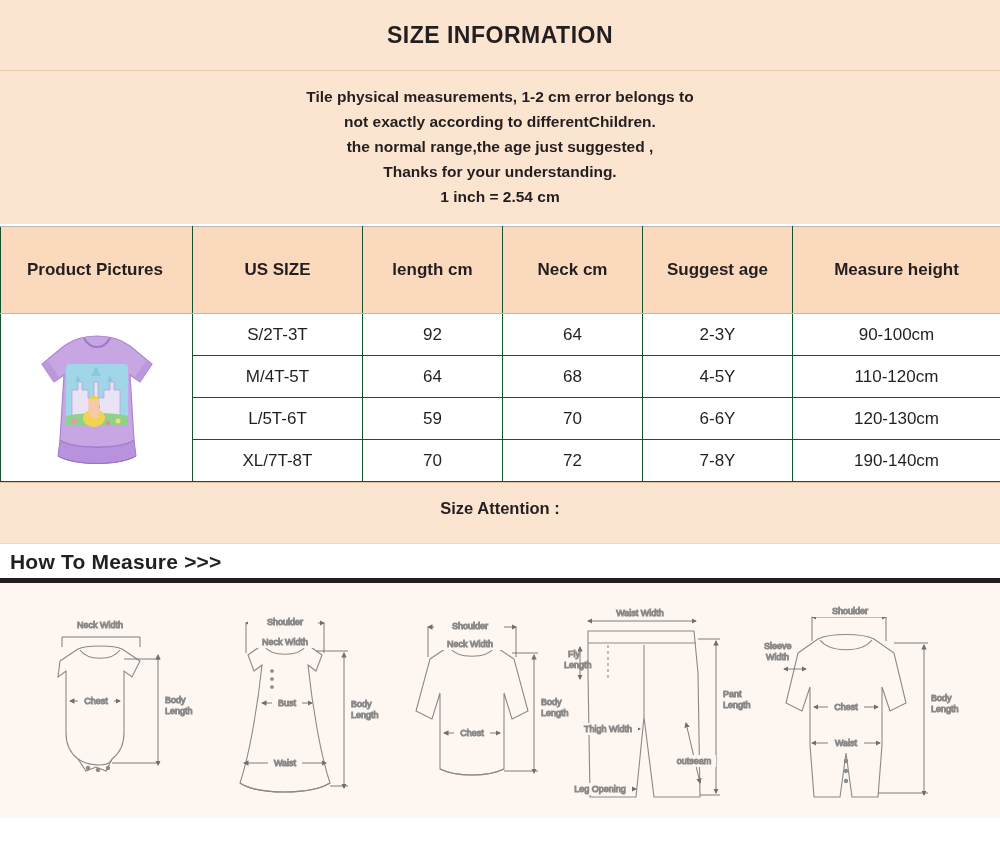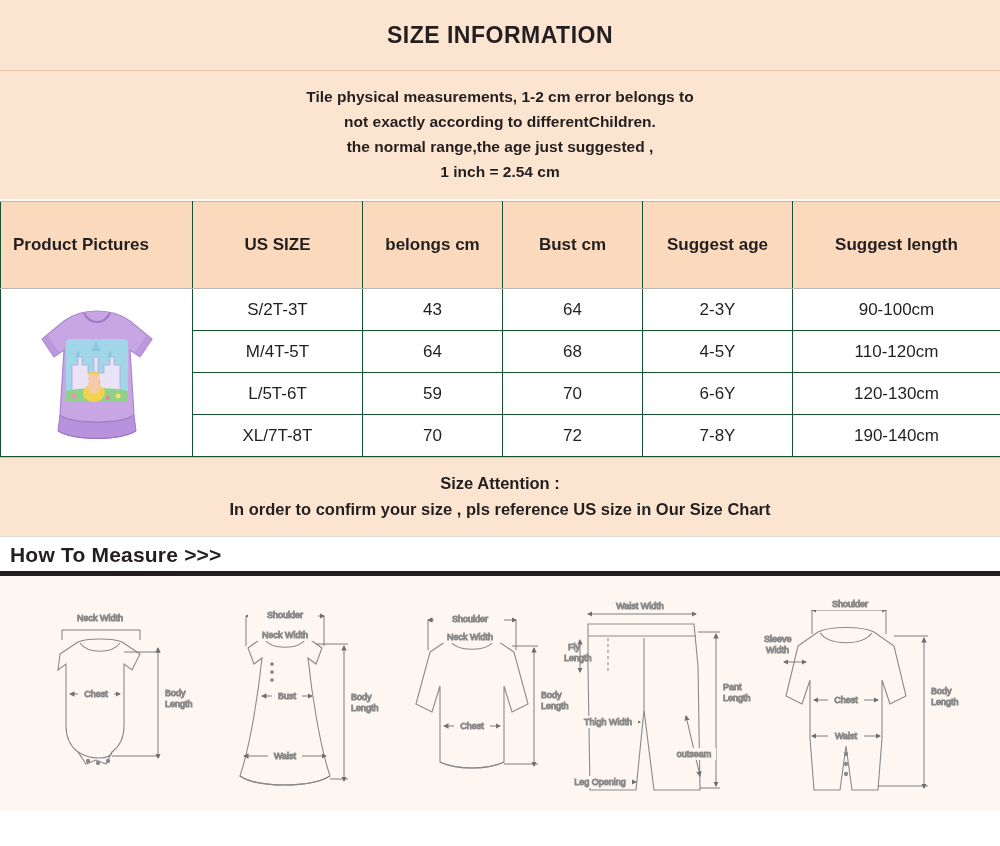--- a/index.html
+++ b/index.html
@@ -66,21 +66,21 @@
     background: #fbd9bd;
     font-size: 17px;
     font-weight: bold;
     height: 84px;
     color: #231f20;
     border-top: 1px solid #b9b9b9;
     border-bottom: 1px solid #b9b9b9;
   }
   .size-table thead th.first-col {
     text-align: left;
-    padding-left: 12px;
+    padding-left: 26px;
   }
   .size-table tbody td {
     font-size: 17px;
     height: 39px;
     background: #ffffff;
     color: #231f20;
   }
   .col-pic    { width: 192px; }
   .col-us     { width: 170px; }
   .col-length { width: 140px; }
@@ -98,21 +98,21 @@
     height: 156px;
     position: relative;
     display: block;
     margin: 0 auto;
   }
 
   
   .attention-band {
     background: #fce5d0;
     text-align: center;
-    padding: 12px 0 14px 0;
+    padding: 12px 0 22px 0;
     border-top: 1px solid #e0c0a2;
   }
   .attention-line {
     font-size: 16.5px;
     font-weight: bold;
     line-height: 26px;
     color: #231f20;
   }
 
   
@@ -147,40 +147,41 @@
 <div class="page">
 
   <div class="header-band">
     <div class="header-title">SIZE INFORMATION</div>
   </div>
 
   <div class="note-band">
     <div class="note-line">Tile physical measurements, 1-2 cm error belongs to</div>
     <div class="note-line">not exactly according to differentChildren.</div>
     <div class="note-line">the normal range,the age just suggested ,</div>
+    <div class="note-line">Thanks for your understanding.</div>
     <div class="note-line">1 inch = 2.54 cm</div>
   </div>
 
   <table class="size-table">
     <colgroup>
       <col class="col-pic">
         <col class="col-us">
         <col class="col-length">
       <col class="col-bust">
         <col class="col-age">
         <col class="col-height">
     </colgroup>
     <thead>
       <tr>
         <th class="first-col">Product Pictures</th>
         <th>US SIZE</th>
-        <th>belongs cm</th>
-        <th>Bust cm</th>
+        <th>length cm</th>
+        <th>Neck cm</th>
         <th>Suggest age</th>
-        <th>Suggest length</th>
+        <th>Measure height</th>
       </tr>
     </thead>
     <tbody>
       <tr>
         <td class="pic-cell" rowspan="4">
           <div class="dress-wrap">
             <svg width="190" height="156" viewBox="0 0 190 156" xmlns="http://www.w3.org/2000/svg">
 
               <path d="M95 16 C80 16 70 20 62 26 L40 44 L52 62 L62 55 L58 120 C72 129 118 129 132 120 L128 55 L138 62 L150 44 L128 26 C120 20 110 16 95 16 Z" fill="#c7a6e3" stroke="#ab86cf" stroke-width="1.2"></path>
 
@@ -205,21 +206,21 @@
               <circle cx="72" cy="101" r="2.5" fill="#f58fb0"></circle>
               <circle cx="116" cy="101" r="2.5" fill="#f5e06a"></circle>
               <circle cx="106" cy="103" r="2" fill="#ef7fa7"></circle>
 
               <path d="M40 44 L52 62 L57 57 L46 41 Z" fill="#bb97dd"></path>
               <path d="M150 44 L138 62 L133 57 L144 41 Z" fill="#bb97dd"></path>
             </svg>
           </div>
         </td>
         <td>S/2T-3T</td>
-        <td>43</td>
+        <td>92</td>
         <td>64</td>
         <td>2-3Y</td>
         <td>90-100cm</td>
       </tr>
       <tr>
         <td>M/4T-5T</td>
         <td>64</td>
         <td>68</td>
         <td>4-5Y</td>
         <td>110-120cm</td>
@@ -236,21 +237,20 @@
         <td>70</td>
         <td>72</td>
         <td>7-8Y</td>
         <td>190-140cm</td>
       </tr>
     </tbody>
   </table>
 
   <div class="attention-band">
     <div class="attention-line">Size Attention :</div>
-    <div class="attention-line">In order to confirm your size , pls reference US size in Our Size Chart</div>
   </div>
 
   <div class="howto-band">
     <div class="howto-title">How To Measure &gt;&gt;&gt;</div>
   </div>
   <div class="howto-rule"></div>
 
   <div class="diagram-area">
     <svg width="1000" height="235" viewBox="0 0 1000 235" xmlns="http://www.w3.org/2000/svg" font-family="Liberation Sans, sans-serif" font-size="9" fill="#4a4a4a">
       <defs>

